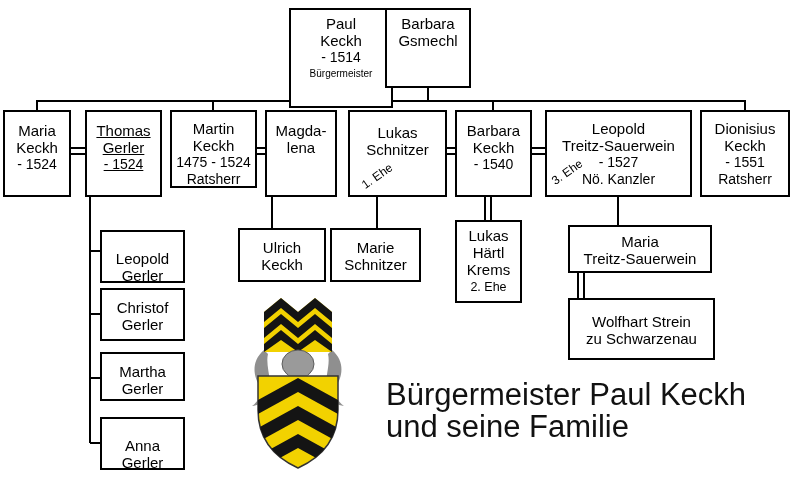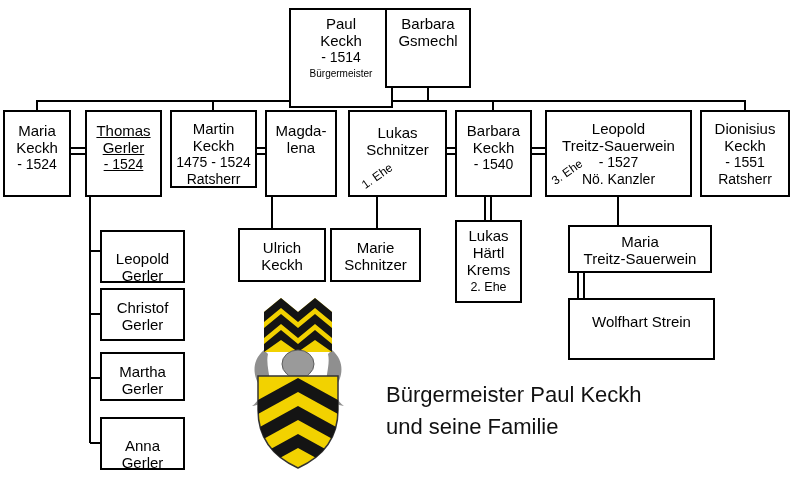--- a/index.html
+++ b/index.html
@@ -15,21 +15,21 @@
   .sm { font-size:14px; line-height:17px; white-space:nowrap; }
   .xs { font-size:10px; line-height:16px; white-space:nowrap; }
   .ehe {
     position:absolute; font-size:12px; white-space:nowrap;
     transform:rotate(-35deg); transform-origin:center;
   }
   .ehe-h {
     position:absolute; left:0; right:0; bottom:5px;
     font-size:12.5px; text-align:center;
   }
-  #caption { position:absolute; left:386px; top:379px; font-size:22px; line-height:32px; color:#111; }
+  #caption { position:absolute; left:386px; top:379px; font-size:31px; line-height:32px; color:#111; }
   #coat-of-arms { position:absolute; left:250px; top:290px; }
 </style>
 </head>
 <body>
 
 <div id="stage">
 
   <svg id="connectors" width="800" height="479" viewBox="0 0 800 479">
     <g stroke="#000" stroke-width="2">
       <line x1="375" y1="36" x2="385" y2="36"></line>
@@ -160,20 +160,21 @@
     <div class="bl">Härtl</div>
     <div class="bl">Krems</div>
     <div class="ehe-h">2. Ehe</div>
   </div>
   <div class="box" style="left:568px;top:225px;width:144px;height:48px;padding-top:6px;">
     <div class="bl">Maria</div>
     <div class="bl">Treitz-Sauerwein</div>
   </div>
   <div class="box" style="left:568px;top:298px;width:147px;height:62px;padding-top:13px;">
     <div class="bl">Wolfhart Strein</div>
+    <div class="bl">zu Schwarzenau</div>
   </div>
 
   <svg id="coat-of-arms" width="96" height="180" viewBox="0 0 96 180">
     <defs>
       <clipPath id="shieldClip">
         <path d="M8,86 L88,86 L88,120 C88,150 70,168 48,178 C26,168 8,150 8,120 Z"></path>
       </clipPath>
     </defs>
 
     <g fill="#8f8f8f">

